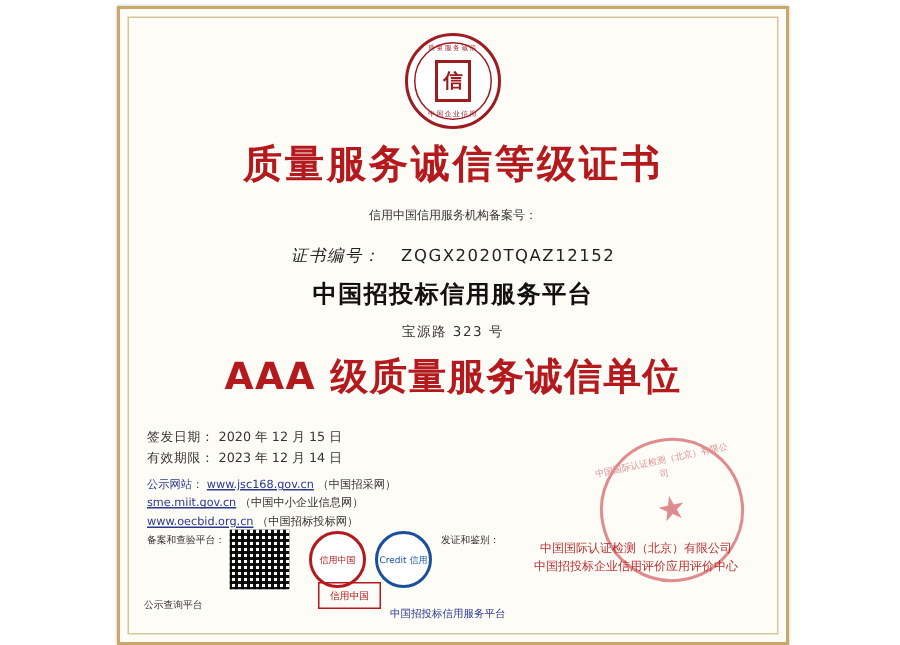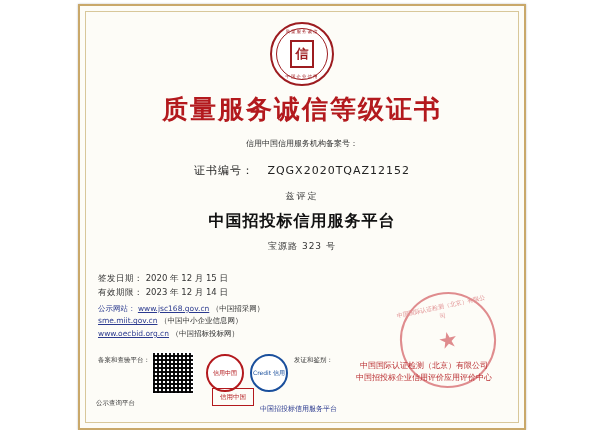--- a/index.html
+++ b/index.html
@@ -18,21 +18,21 @@
                display:flex;align-items:center;justify-content:center;font-weight:bold;}
   .emblem .toptext{position:absolute;left:0;right:0;top:5px;text-align:center;font-size:4.5px;color:#9d1c20;letter-spacing:1px;}
   .emblem .bottext{position:absolute;left:0;right:0;bottom:5px;text-align:center;font-size:4.5px;color:#9d1c20;letter-spacing:1px;}
 
   .title{text-align:center;color:#b3191d;font-weight:bold;font-size:26px;letter-spacing:2px;margin-top:6px;}
   .subline{display:flex;justify-content:center;align-items:flex-start;gap:6px;margin-top:8px;font-size:8px;color:#333;}
   .subline .left{padding-top:3px;}
   .subline .codes{text-align:left;line-height:1.35;}
 
   .row-cert{text-align:center;margin-top:14px;font-size:11px;color:#222;}
-  .row-cert .lbl{letter-spacing:1px;}
+  .row-cert .lbl{letter-spacing:1px;font-style:italic;}
   .row-cert .val{display:inline-block;margin-left:10px;letter-spacing:1px;}
 
   .award{text-align:center;font-size:9px;color:#333;margin-top:12px;letter-spacing:2px;}
   .company{text-align:center;font-size:16px;font-weight:bold;color:#111;margin-top:8px;letter-spacing:1px;}
   .addr{text-align:center;font-size:9px;color:#333;margin-top:8px;letter-spacing:1px;}
 
   .gradelbl{text-align:center;font-size:10px;color:#222;margin-top:16px;letter-spacing:1px;}
   .grade{text-align:center;color:#b3191d;font-weight:bold;font-size:25px;margin-top:6px;letter-spacing:1px;}
 
   .dates{margin-top:18px;font-size:8.5px;color:#333;line-height:1.7;padding-left:4px;}
@@ -77,24 +77,24 @@
 
     <div class="subline">
       <div class="left">信用中国信用服务机构备案号：</div>
     </div>
 
     <div class="row-cert">
       <span class="lbl">证书编号：</span>
       <span class="val">ZQGX2020TQAZ12152</span>
     </div>
 
-    <div class="award">兹评定</div>
     <div class="company">中国招投标信用服务平台</div>
     <div class="addr">宝源路 323 号</div>
 
+    <div class="grade">AAA 级质量服务诚信单位</div>
 
     <div class="dates">
       <div>
         <span class="k">签发日期：</span>
         <span>2020 年 12 月 15 日</span>
       </div>
       <div>
         <span class="k">有效期限：</span>
         <span>2023 年 12 月 14 日</span>
       </div>

